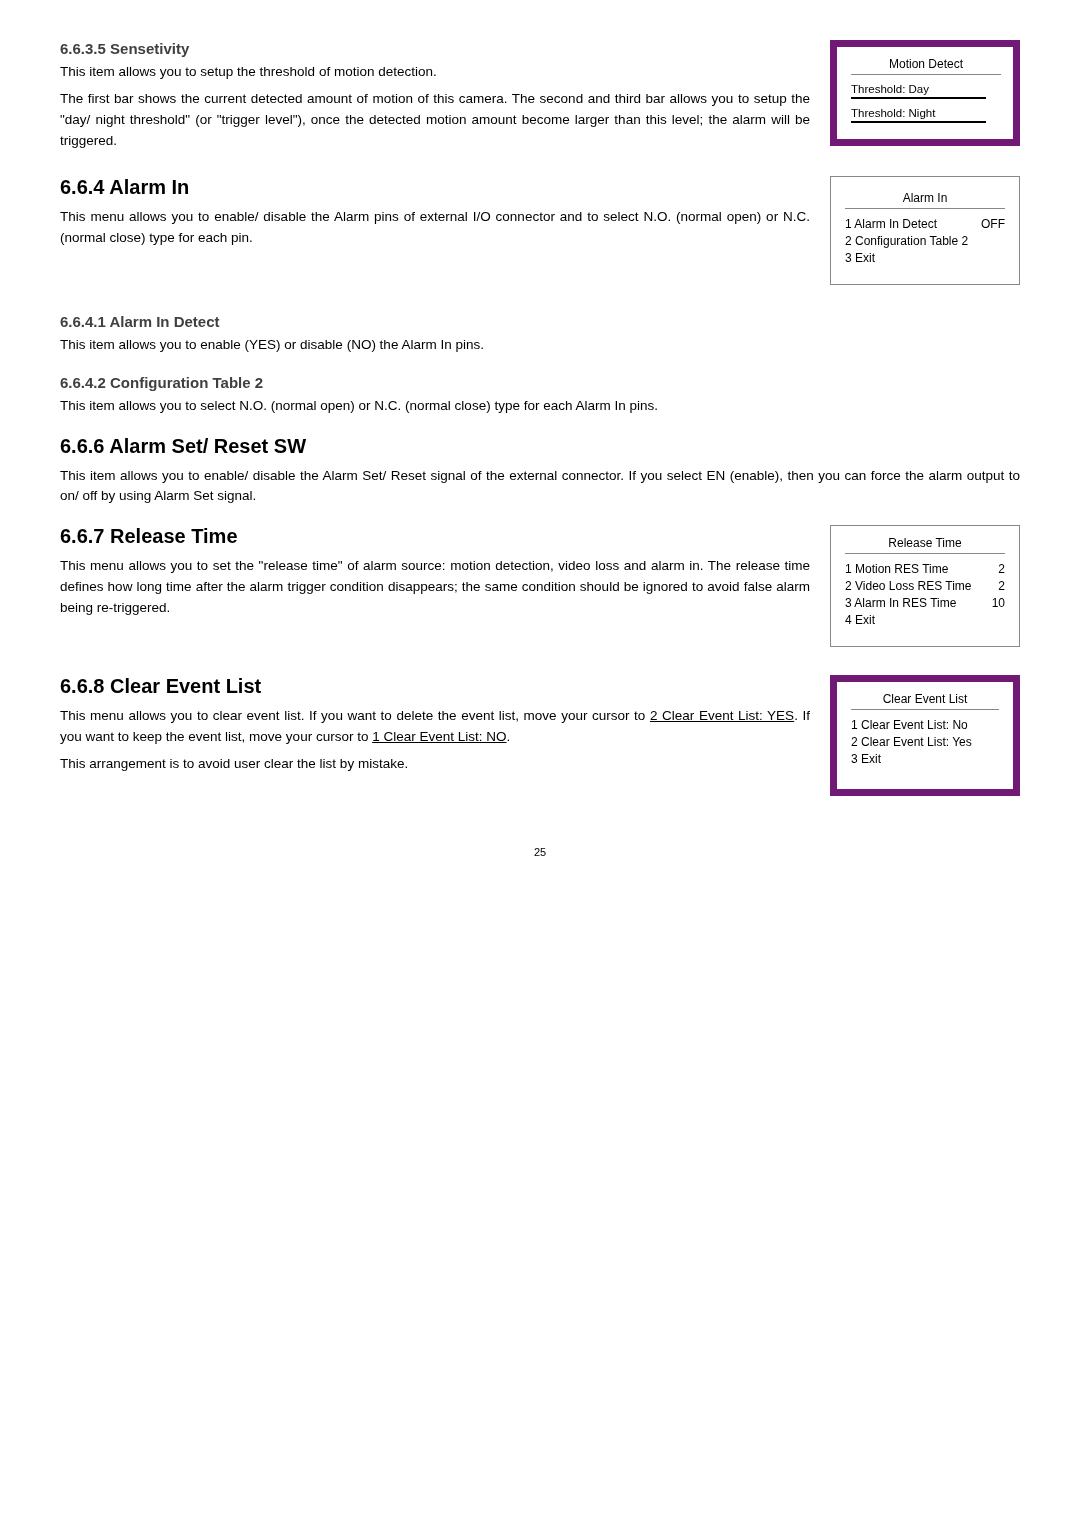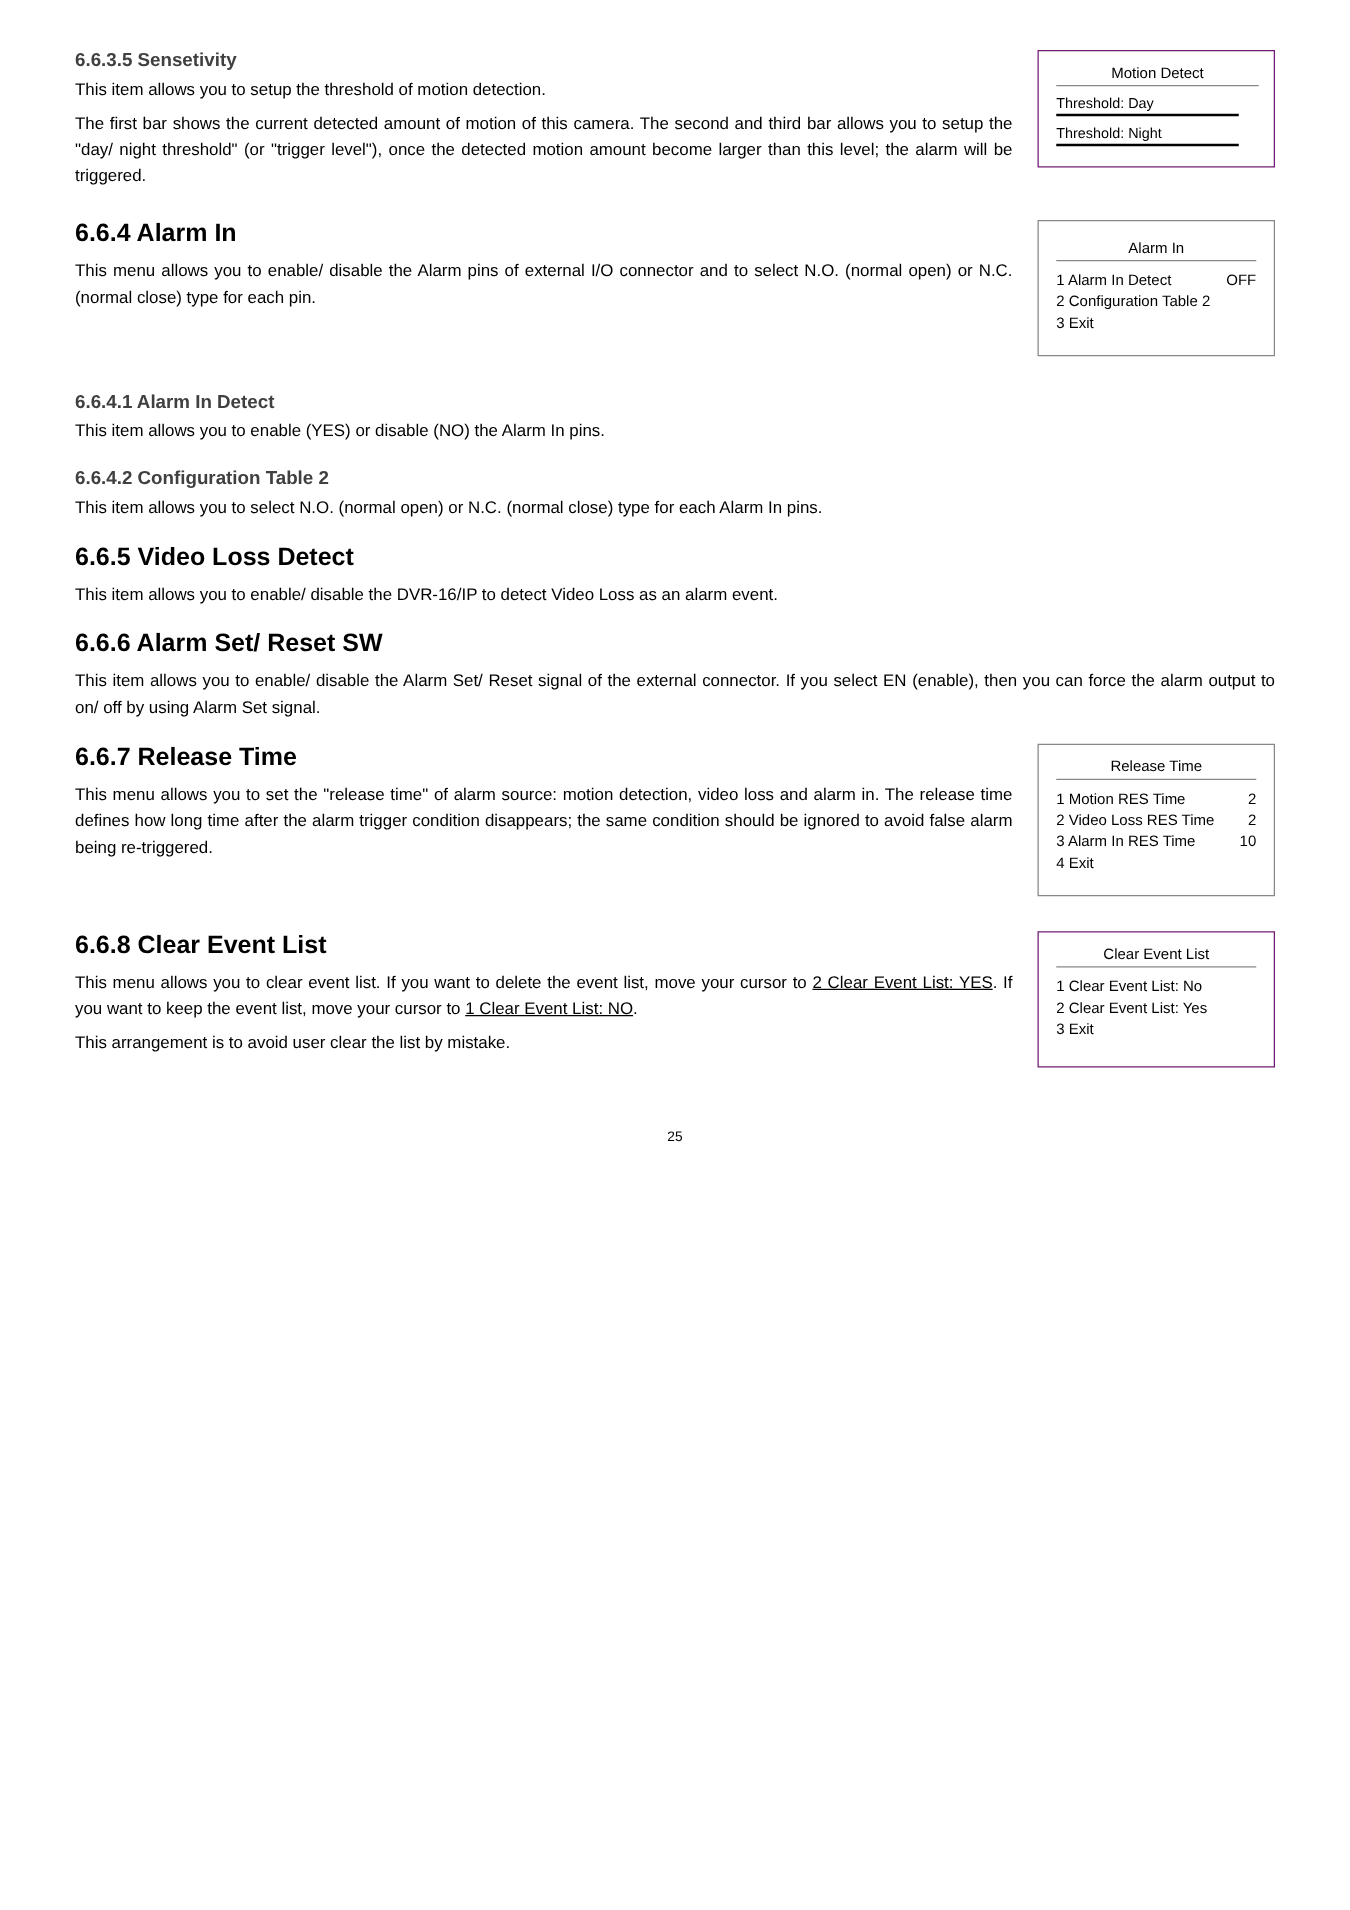--- a/index.html
+++ b/index.html
@@ -63,21 +63,21 @@
       clear: both;
     }
   </style>
 </head>
 <body>
 
 <div class="page-content">
 
   <div class="section-with-float clearfix">
     <div class="float-right">
-      <div style="border:1px solid #701a75; padding:10px 12px 12px 14px; min-width:190px; max-width:210px; font-size:12px;">
+      <div style="border:7px solid #701a75; padding:10px 12px 12px 14px; min-width:190px; max-width:210px; font-size:12px;">
         <div style="text-align:center; border-bottom:1px solid #888; margin-bottom:8px; padding-bottom:3px;">Motion Detect</div>
         <div style="margin-bottom:2px; font-size:11.5px;">Threshold: Day</div>
         <div style="width:90%; height:2px; background:#000; margin-bottom:8px;"></div>
         <div style="margin-bottom:2px; font-size:11.5px;">Threshold: Night</div>
         <div style="width:90%; height:2px; background:#000; margin-bottom:4px;"></div>
       </div>
     </div>
     <h3 class="sub-heading">6.6.3.5 Sensetivity</h3>
     <p class="body-text">This item allows you to setup the threshold of motion detection.</p>
     <p class="body-text">The first bar shows the current detected amount of motion of this camera. The second and third bar allows you to setup the "day/ night threshold" (or "trigger level"), once the detected motion amount become larger than this level; the alarm will be triggered.</p>
@@ -106,24 +106,20 @@
   <div class="section" style="margin-top:4px;">
     <h3 class="sub-heading">6.6.4.1 Alarm In Detect</h3>
     <p class="body-text">This item allows you to enable (YES) or disable (NO) the Alarm In pins.</p>
   </div>
 
   <div class="section">
     <h3 class="sub-heading">6.6.4.2 Configuration Table 2</h3>
     <p class="body-text">This item allows you to select N.O. (normal open) or N.C. (normal close) type for each Alarm In pins.</p>
   </div>
 
-  <div class="section">
-    <h2 class="section-heading">6.6.5 Video Loss Detect</h2>
-    <p class="body-text">This item allows you to enable/ disable the DVR-16/IP to detect Video Loss as an alarm event.</p>
-  </div>
 
   <div class="section">
     <h2 class="section-heading">6.6.6 Alarm Set/ Reset SW</h2>
     <p class="body-text">This item allows you to enable/ disable the Alarm Set/ Reset signal of the external connector. If you select EN (enable), then you can force the alarm output to on/ off by using Alarm Set signal.</p>
   </div>
 
   <div class="section-with-float clearfix">
     <div class="float-right">
       <div style="border:1px solid #888; padding:10px 14px 16px 14px; min-width:190px; max-width:215px; font-size:12px;">
         <div style="text-align:center; border-bottom:1px solid #888; margin-bottom:8px; padding-bottom:3px;">Release Time</div>
@@ -143,21 +139,21 @@
           <span>4 Exit</span>
         </div>
       </div>
     </div>
     <h2 class="section-heading">6.6.7 Release Time</h2>
     <p class="body-text">This menu allows you to set the "release time" of alarm source: motion detection, video loss and alarm in. The release time defines how long time after the alarm trigger condition disappears; the same condition should be ignored to avoid false alarm being re-triggered.</p>
   </div>
 
   <div class="section-with-float clearfix">
     <div class="float-right">
-      <div style="border:1px solid #701a75; padding:10px 14px 20px 14px; min-width:190px; max-width:210px; font-size:12px;">
+      <div style="border:7px solid #701a75; padding:10px 14px 20px 14px; min-width:190px; max-width:210px; font-size:12px;">
         <div style="text-align:center; border-bottom:1px solid #888; margin-bottom:8px; padding-bottom:3px;">Clear Event List</div>
         <div style="margin-bottom:3px;">
           <span>1 Clear Event List: No</span>
         </div>
         <div style="margin-bottom:3px;">
           <span>2 Clear Event List: Yes</span>
         </div>
         <div style="margin-bottom:3px;">
           <span>3 Exit</span>
         </div>

